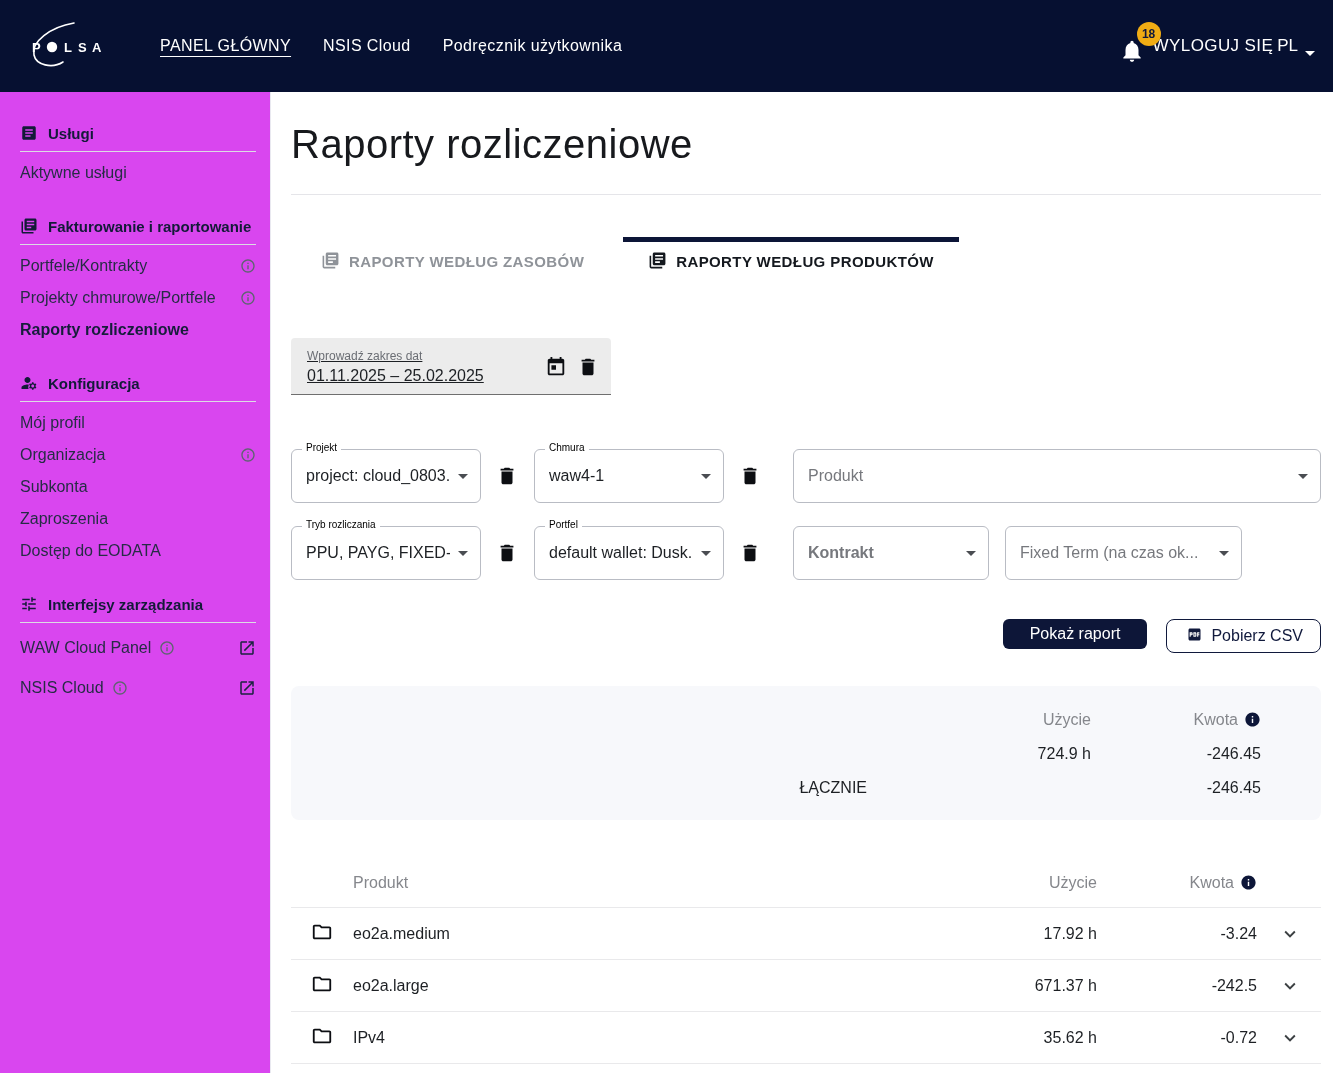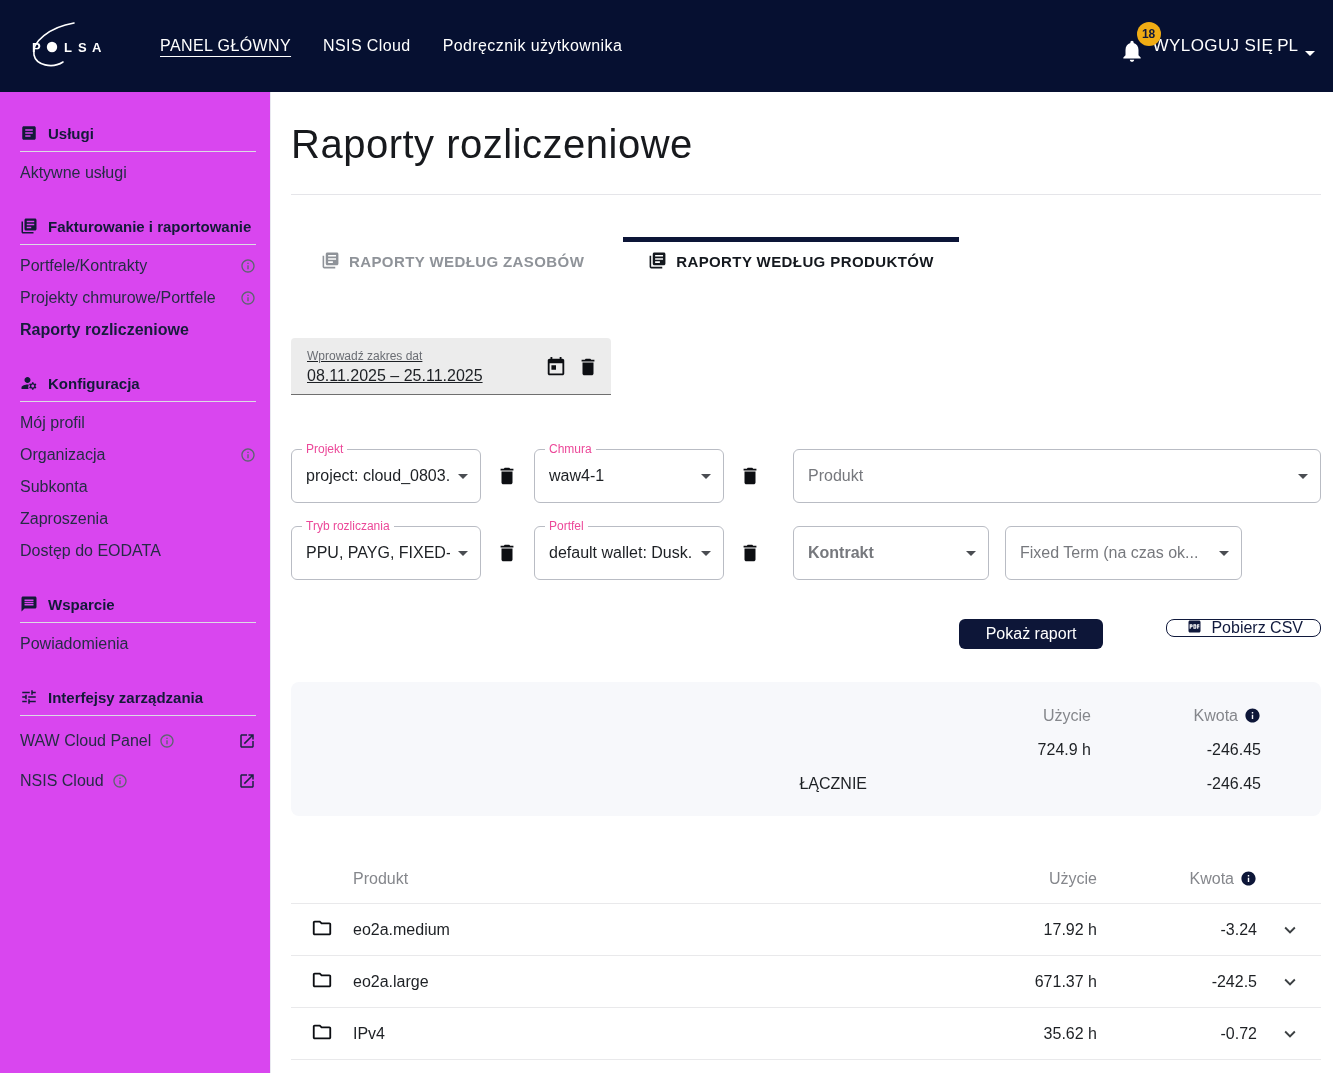--- a/index.html
+++ b/index.html
@@ -82,44 +82,44 @@
         font-size:15px; font-weight:600; letter-spacing:.3px; color:#515459; }
 
   
   .filter-row { display:flex; align-items:center; margin-top:54px; }
   .filter-row + .filter-row { margin-top:23px; }
   .fgroup { display:flex; align-items:center; }
   .select { position:relative; height:54px; border:1px solid #B9BCC4; border-radius:6px;
             display:flex; align-items:center; padding:0 12px 0 14px; cursor:pointer;
             background:#fff; }
   .f-label { position:absolute; top:-8px; left:10px; background:#fff; padding:0 4px;
-             font-size:12px; color:#ec4899; }
+             font-size:10px; color:#000000; }
   .f-value { flex:1; font-size:16px; color:#1d2024; white-space:nowrap;
              overflow:hidden; }
   .f-value.placeholder { color:#76787D; }
   .arrow { width:0; height:0; border-left:5px solid transparent;
            border-right:5px solid transparent; border-top:5px solid #4A4D52;
            margin-left:8px; flex-shrink:0; }
   .w-sm  { width:190px; }
   .w-md  { width:196px;font-weight:bold; }
   .w-md2 { width:237px; }
   .w-wide { flex:1; }
   .fgroup .icon-btn { margin-left:15px; }
   .gap16 { width:16px; flex-shrink:0; }
   .gap32 { width:32px; flex-shrink:0; }
 
   
   .actions { display:flex; justify-content:flex-end; gap:19px; margin-top:39px; }
   .btn-primary { background:#0D1638; color:#fff; border:none; border-radius:6px;
                  height:30px; padding:0 27px; font-family:inherit; font-size:16px;
                  cursor:pointer; }
   .btn-outline { background:#fff; color:#10193C; border:1px solid #10193C;
-                 border-radius:8px; height:16px; padding:8px 17px; font-family:inherit;
+                 border-radius:8px; height:16px; padding:16px 17px; font-family:inherit;
                  font-size:16px; cursor:pointer; display:flex; align-items:center;
-                 gap:9px;margin-left:44px; }
+                 gap:9px; }
   .btn-outline svg { fill:#10193C; }
 
   
   .summary { margin-top:33px; background:#F7F8FB; border-radius:8px;
              padding:17px 60px 16px 24px; display:grid;
              grid-template-columns:1fr 200px 170px; row-gap:1px; }
   .summary > div { height:33px; display:flex; align-items:center;
                    justify-content:flex-end; font-size:16px; }
   .s-head { color:#85878C; }
   .s-val  { color:#1d2024; }
@@ -258,36 +258,20 @@
   </div>
           <div class="sb-item">
     <span class="sb-label">Dostęp do EODATA</span>
   </div>
         </div>
   </section>
       <section class="sb-section">
     <div class="sb-head">
       <span class="sb-ico">
             <svg width="18" height="18" viewBox="0 0 24 24">
-              <path d="M20 2H4c-1.1 0-2 .9-2 2v18l4-4h14c1.1 0 2-.9 2-2V4c0-1.1-.9-2-2-2zm-2 12H6v-2h12v2zm0-3H6V9h12v2zm0-3H6V6h12v2z"></path>
-            </svg>
-          </span>
-      <span class="sb-title">Wsparcie</span>
-    </div>
-    <hr class="sb-div">
-    <div class="sb-items">
-          <div class="sb-item">
-    <span class="sb-label">Powiadomienia</span>
-  </div>
-        </div>
-  </section>
-      <section class="sb-section">
-    <div class="sb-head">
-      <span class="sb-ico">
-            <svg width="18" height="18" viewBox="0 0 24 24">
               <path d="M3 17v2h6v-2H3zM3 5v2h10V5H3zm10 16v-2h8v-2h-8v-2h-2v6h2zM7 9v2H3v2h4v2h2V9H7zm14 4v-2H11v2h10zm-6-4h2V7h4V5h-4V3h-2v6z"></path>
             </svg>
           </span>
       <span class="sb-title">Interfejsy zarządzania</span>
     </div>
     <hr class="sb-div">
     <div class="sb-items">
           <div class="sb-item tall">
     <span class="sb-label">WAW Cloud Panel</span>
   <span class="sb-info inline">
@@ -338,21 +322,21 @@
             </svg>
     </span>
     <span class="tab-label">RAPORTY WEDŁUG PRODUKTÓW</span>
   </button>
       </div>
 
     <div class="date-row">
       <div class="date-field">
         <div class="date-texts">
           <span class="date-label">Wprowadź zakres dat</span>
-          <span class="date-value">08.11.2025 – 25.11.2025</span>
+          <span class="date-value">01.11.2025 – 25.02.2025</span>
         </div>
         <button class="icon-btn">
           <svg width="22" height="22" viewBox="0 0 24 24" fill="#0c0e12">
               <path d="M19 3h-1V1h-2v2H8V1H6v2H5c-1.11 0-2 .9-2 2v14c0 1.1.89 2 2 2h14c1.1 0 2-.9 2-2V5c0-1.1-.9-2-2-2zm0 16H5V8h14v11zM7 10h5v5H7z"></path>
             </svg>
         </button>
         <button class="icon-btn">
           <svg width="22" height="22" viewBox="0 0 24 24" fill="#0c0e12">
               <path d="M6 19c0 1.1.9 2 2 2h8c1.1 0 2-.9 2-2V7H6v12zM19 4h-3.5l-1-1h-5l-1 1H5v2h14V4z"></path>
             </svg>

